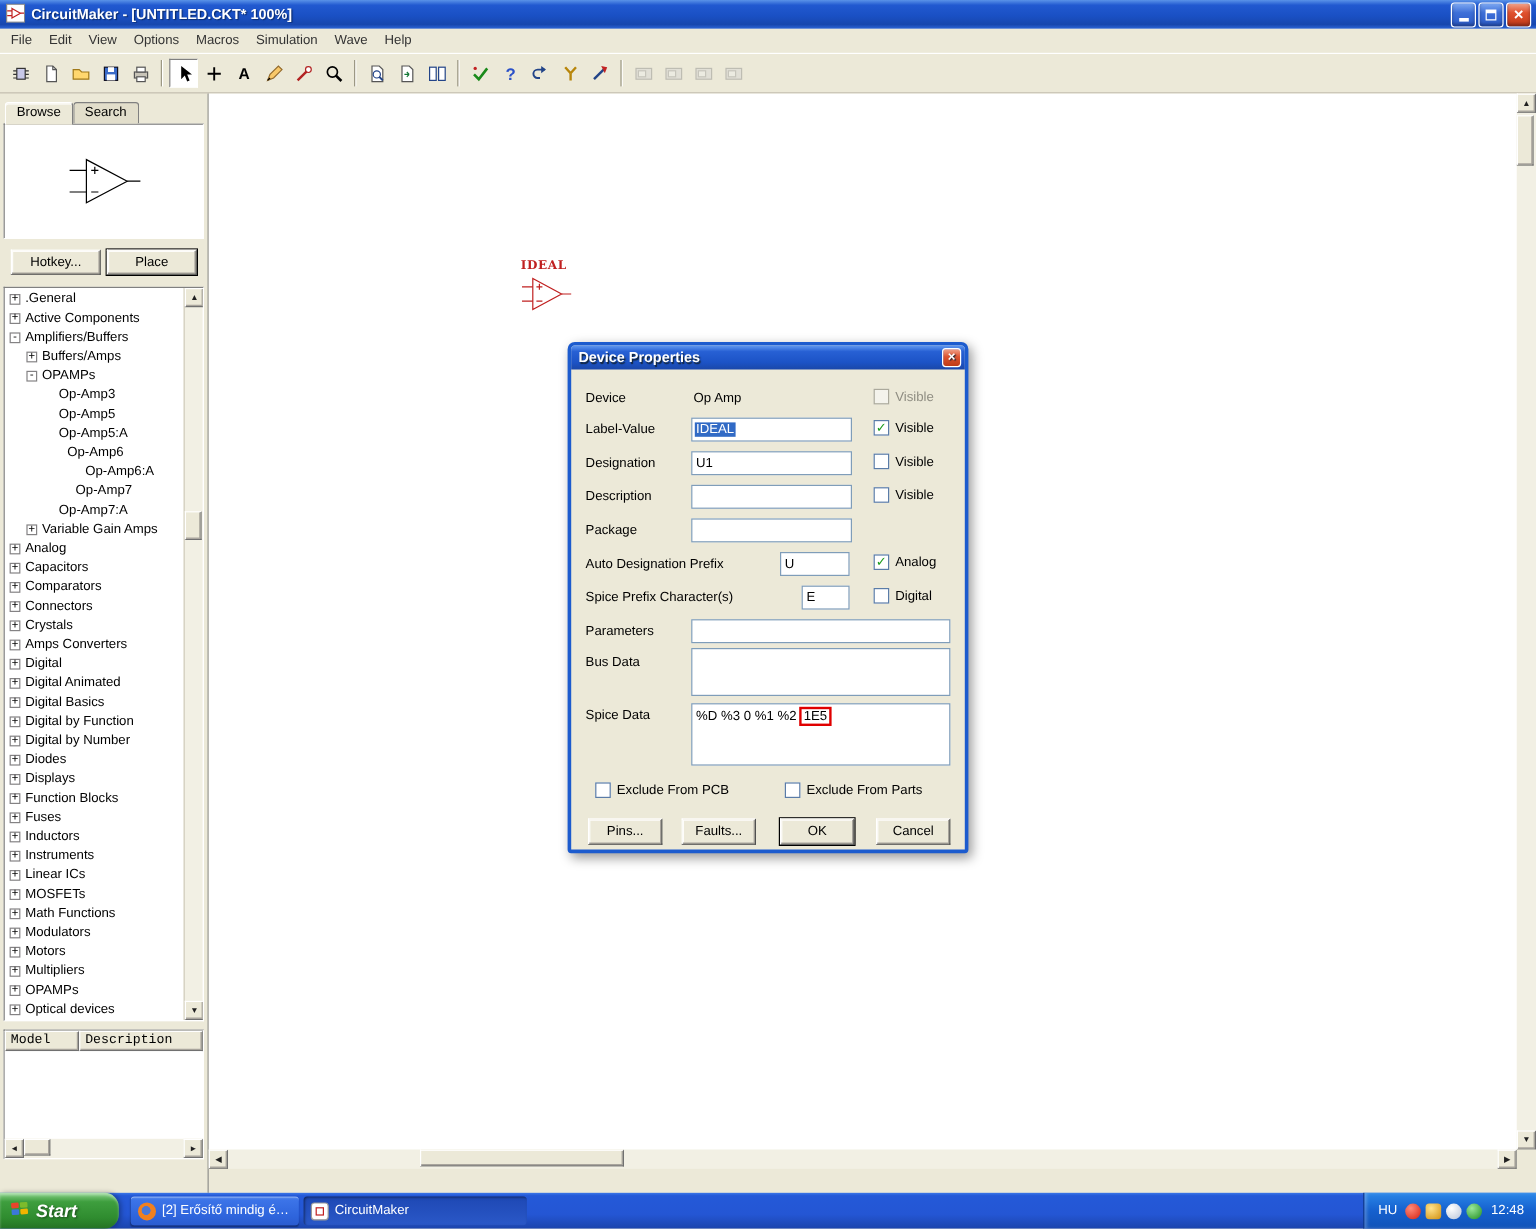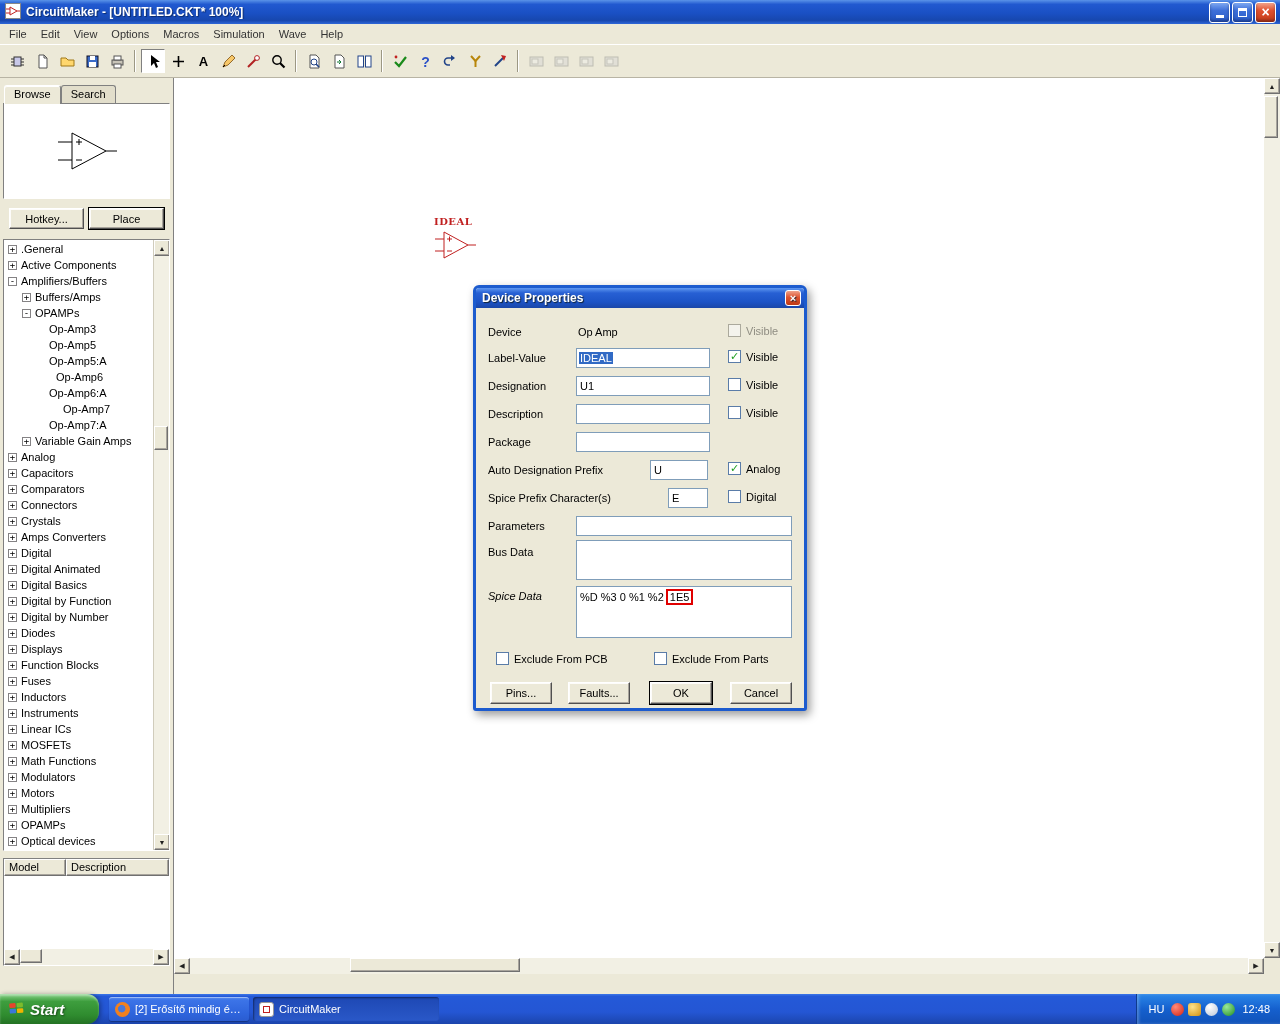--- a/index.html
+++ b/index.html
@@ -50,21 +50,21 @@
   .sb-v{width:16px;display:flex;flex-direction:column;background:#F2F0E4;}
   .sb-h{height:16px;display:flex;background:#F2F0E4;}
   .sb-btn{width:16px;height:16px;flex:0 0 16px;background:#ECE9D8;border:1px solid;border-color:#fff #707070 #707070 #fff;
     box-shadow:inset -1px -1px 0 #A8A49C;display:flex;align-items:center;justify-content:center;font-size:7px;color:#202020;}
   .sb-track{flex:1;position:relative;}
   .sb-thumb{position:absolute;left:0;width:14px;background:#ECE9D8;border:1px solid;border-color:#fff #707070 #707070 #fff;box-shadow:inset -1px -1px 0 #A8A49C;}
   .sb-thumb.h{top:0;height:14px;width:auto;}
   .tree-sb{border-left:1px solid #D0CCBC;}
   .sb-corner{width:16px;height:16px;background:#ECE9D8;flex:0 0 16px;}
 
-  .model-panel{margin-top:7px;height:108px;border:1px solid;border-color:#808080 #fff #fff #808080;background:#fff;display:flex;flex-direction:column;}
+  .model-panel{margin-top:7px;height:108px;border:1px solid;border-color:#808080 #fff #fff #808080;background:#fff;display:flex;flex-direction:column;font-family:Liberation Mono, monospace;}
   .model-head{display:flex;height:17px;}
   .mh{background:#ECE9D8;border:1px solid;border-color:#fff #707070 #707070 #fff;box-shadow:inset -1px -1px 0 #A8A49C;padding:1px 4px;font-size:11px;}
   .mh.grow{flex:1;}
   .model-body{flex:1;background:#fff;}
 
   .canvas-col{flex:1;display:flex;flex-direction:column;background:#ECE9D8;}
   .canvas-row{display:flex;height:880px;}
   .canvas{flex:1;background:#fff;position:relative;overflow:hidden;}
   .hscroll-row{display:flex;}
   .hscroll-row .sb-h{flex:1;}
@@ -93,21 +93,21 @@
   .chk-box{width:13px;height:13px;border:1px solid #5A7CA8;background:#fff;color:#1F9E1F;font:bold 11px/11px "DejaVu Sans",sans-serif;text-align:center;flex:0 0 13px;}
   .chk-box.disabled{border-color:#ABA99C;background:#F4F3EC;}
   .chk-label.disabled{color:#8F8D82;}
   .row-device{top:14px}.row-labelvalue{top:40px}.row-designation{top:68px}.row-description{top:96px}
   .row-package{top:124px}.row-autoprefix{top:152px}.row-spiceprefix{top:180px}.row-parameters{top:208px}
   .edit-auto{left:174px;width:58px;}
   .edit-spice{left:192px;width:40px;}
   .edit-wide{width:216px;}
   .lbl-top{position:absolute;left:12px;}
   .lbl-bus{top:238px;}
-  .lbl-spice{top:282px;font-style:italic;}
+  .lbl-spice{top:282px;}
   .area{position:absolute;left:100px;width:216px;border:1px solid #7F9DB9;background:#fff;padding:2px 3px;font-size:11px;}
   .area-bus{top:232px;height:40px;}
   .area-spice{top:278px;height:52px;}
   .hl-box{display:inline-block;border:2px solid #E00000;padding:0 2px;margin-left:2px;}
   .row-exclude{top:342px;}
   .chk-pcb{position:absolute;left:20px;top:2px;}
   .chk-parts{position:absolute;left:178px;top:2px;}
   .row-btns{top:374px;}
   .dlg-btn{position:absolute;width:62px;height:22px;}
   .b-pins{left:14px}.b-faults{left:92px}.b-ok{left:174px}.b-cancel{left:254px}
@@ -369,21 +369,21 @@
           </div>
           <div class="tree-row" style="padding-left: 45px;">
             <span class="tree-label">Op-Amp5</span>
           </div>
           <div class="tree-row" style="padding-left: 45px;">
             <span class="tree-label">Op-Amp5:A</span>
           </div>
           <div class="tree-row" style="padding-left: 52px;">
             <span class="tree-label">Op-Amp6</span>
           </div>
-          <div class="tree-row" style="padding-left: 45px;">
+          <div class="tree-row" style="padding-left: 67px;">
             <span class="tree-label">Op-Amp6:A</span>
           </div>
           <div class="tree-row" style="padding-left: 59px;">
             <span class="tree-label">Op-Amp7</span>
           </div>
           <div class="tree-row" style="padding-left: 45px;">
             <span class="tree-label">Op-Amp7:A</span>
           </div>
           <div class="tree-row" style="padding-left: 18px;">
             <span class="tree-box">+</span>

